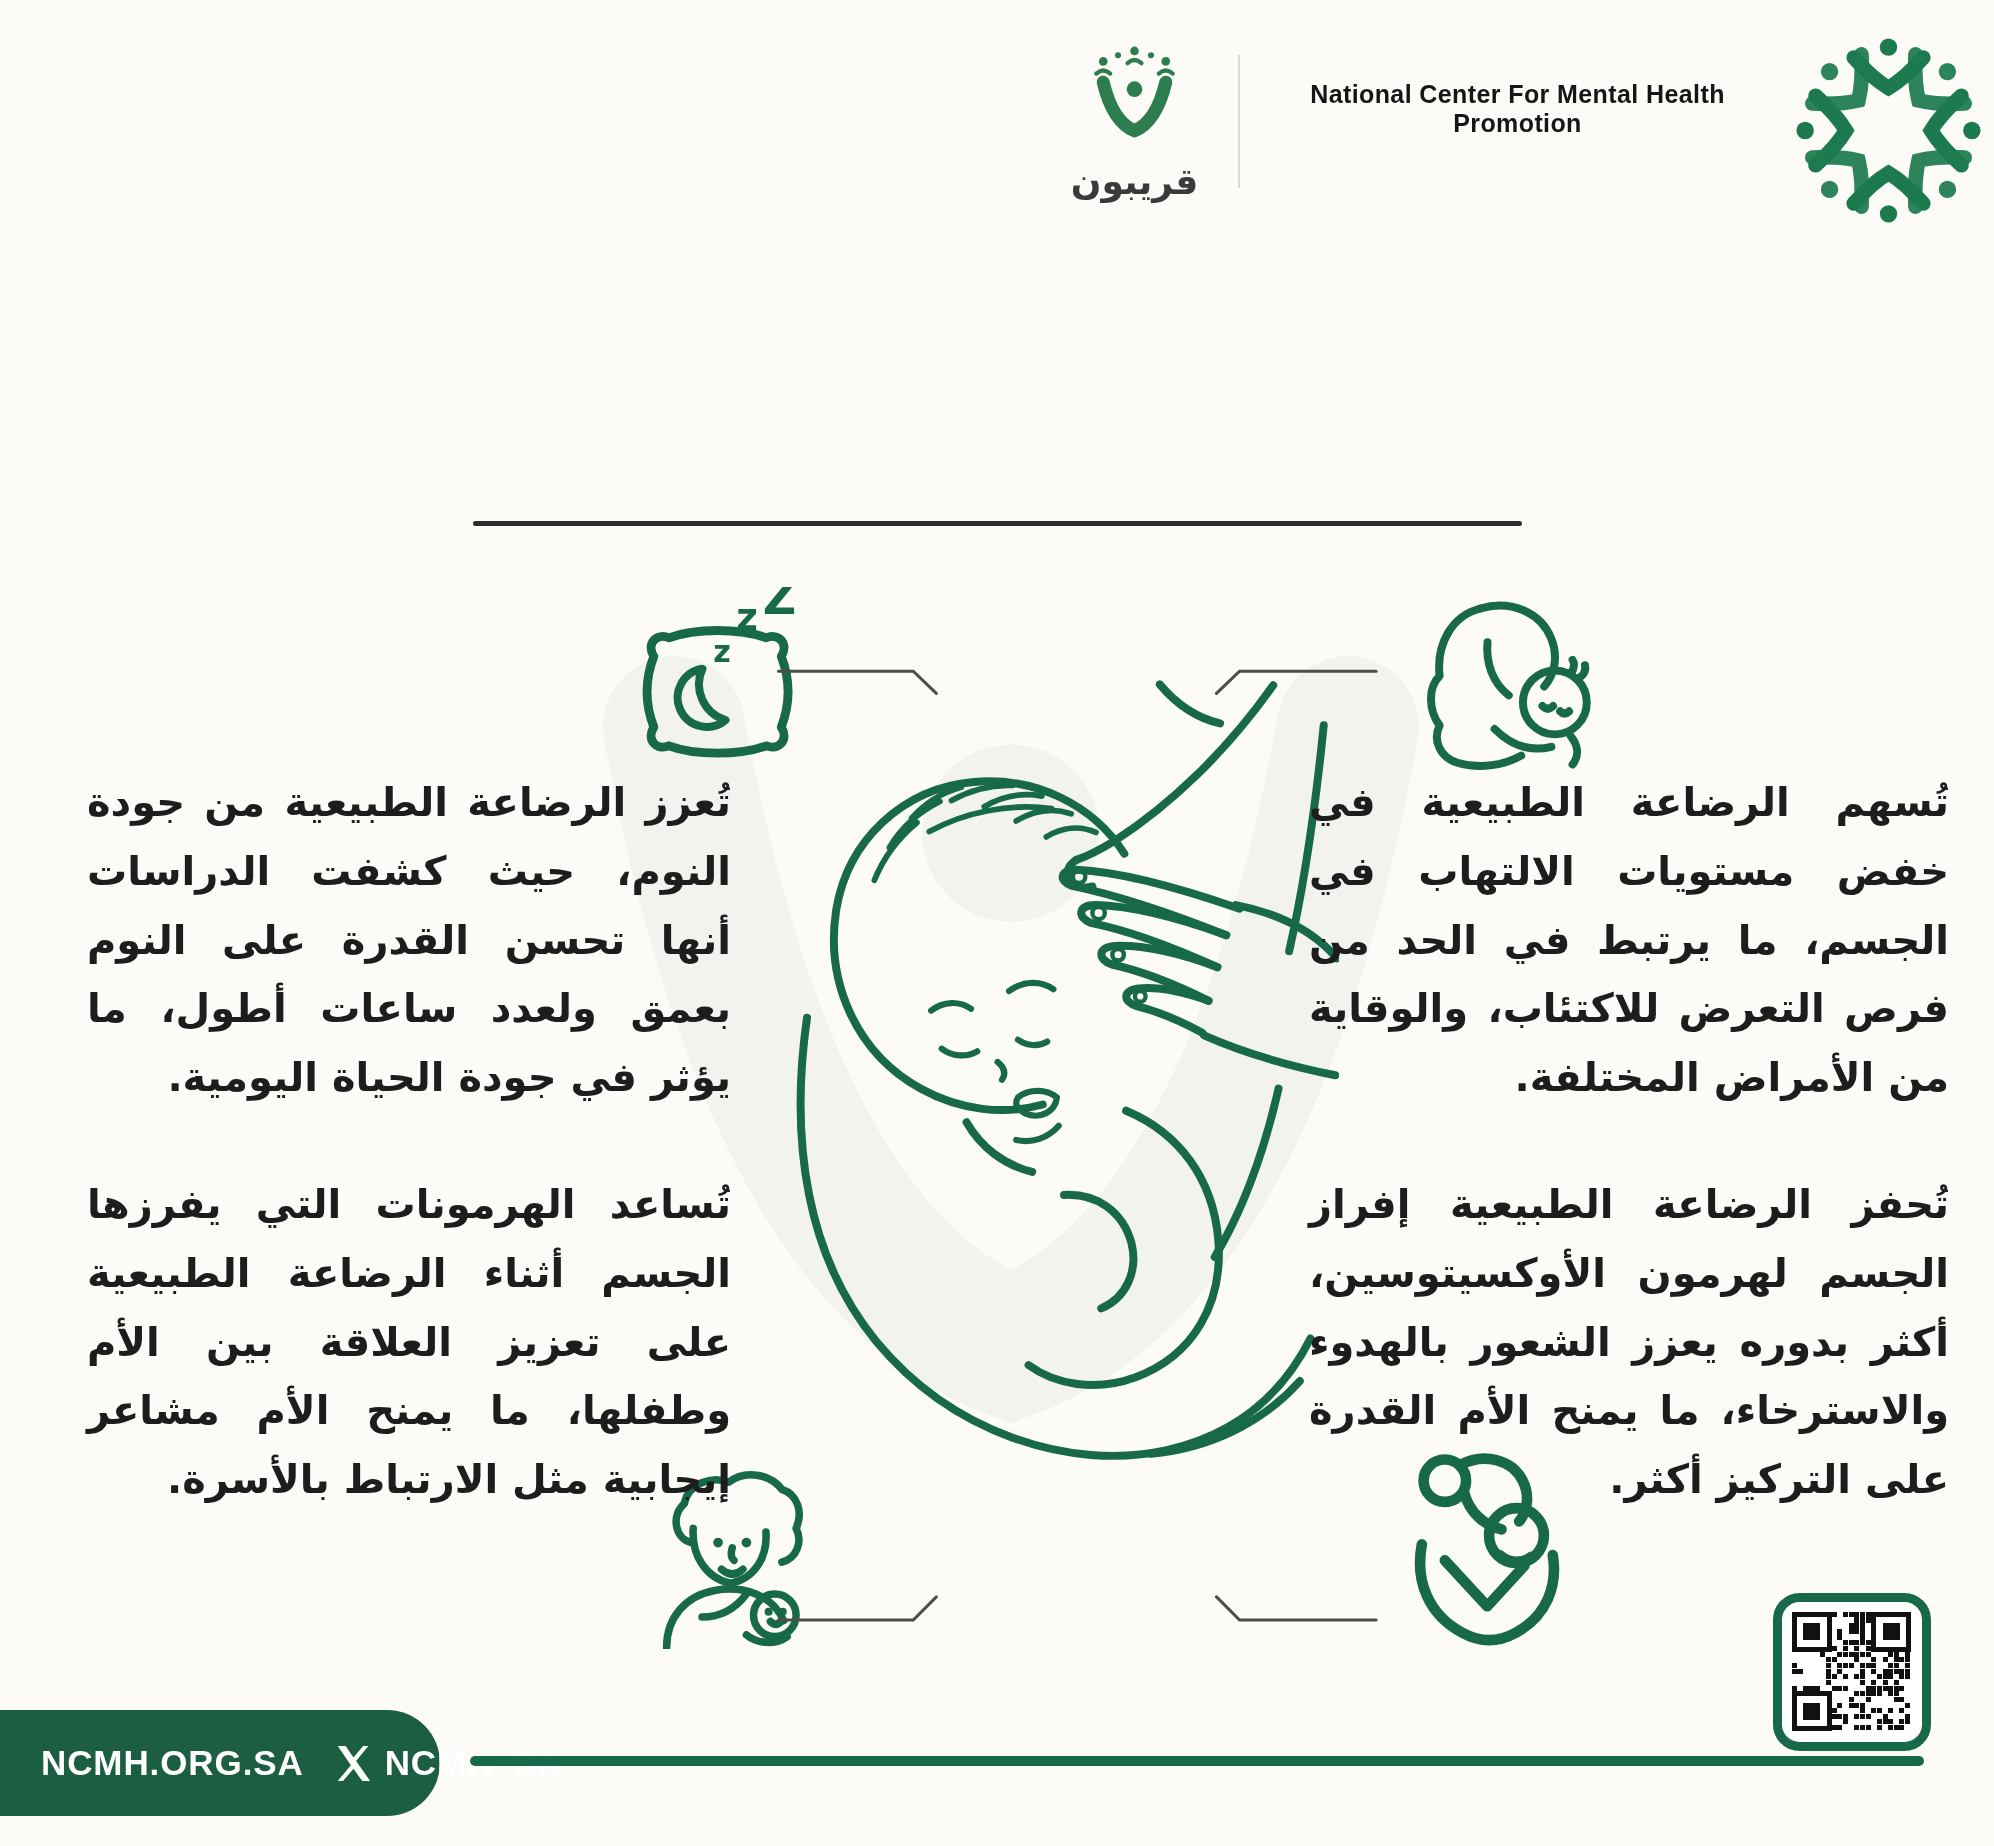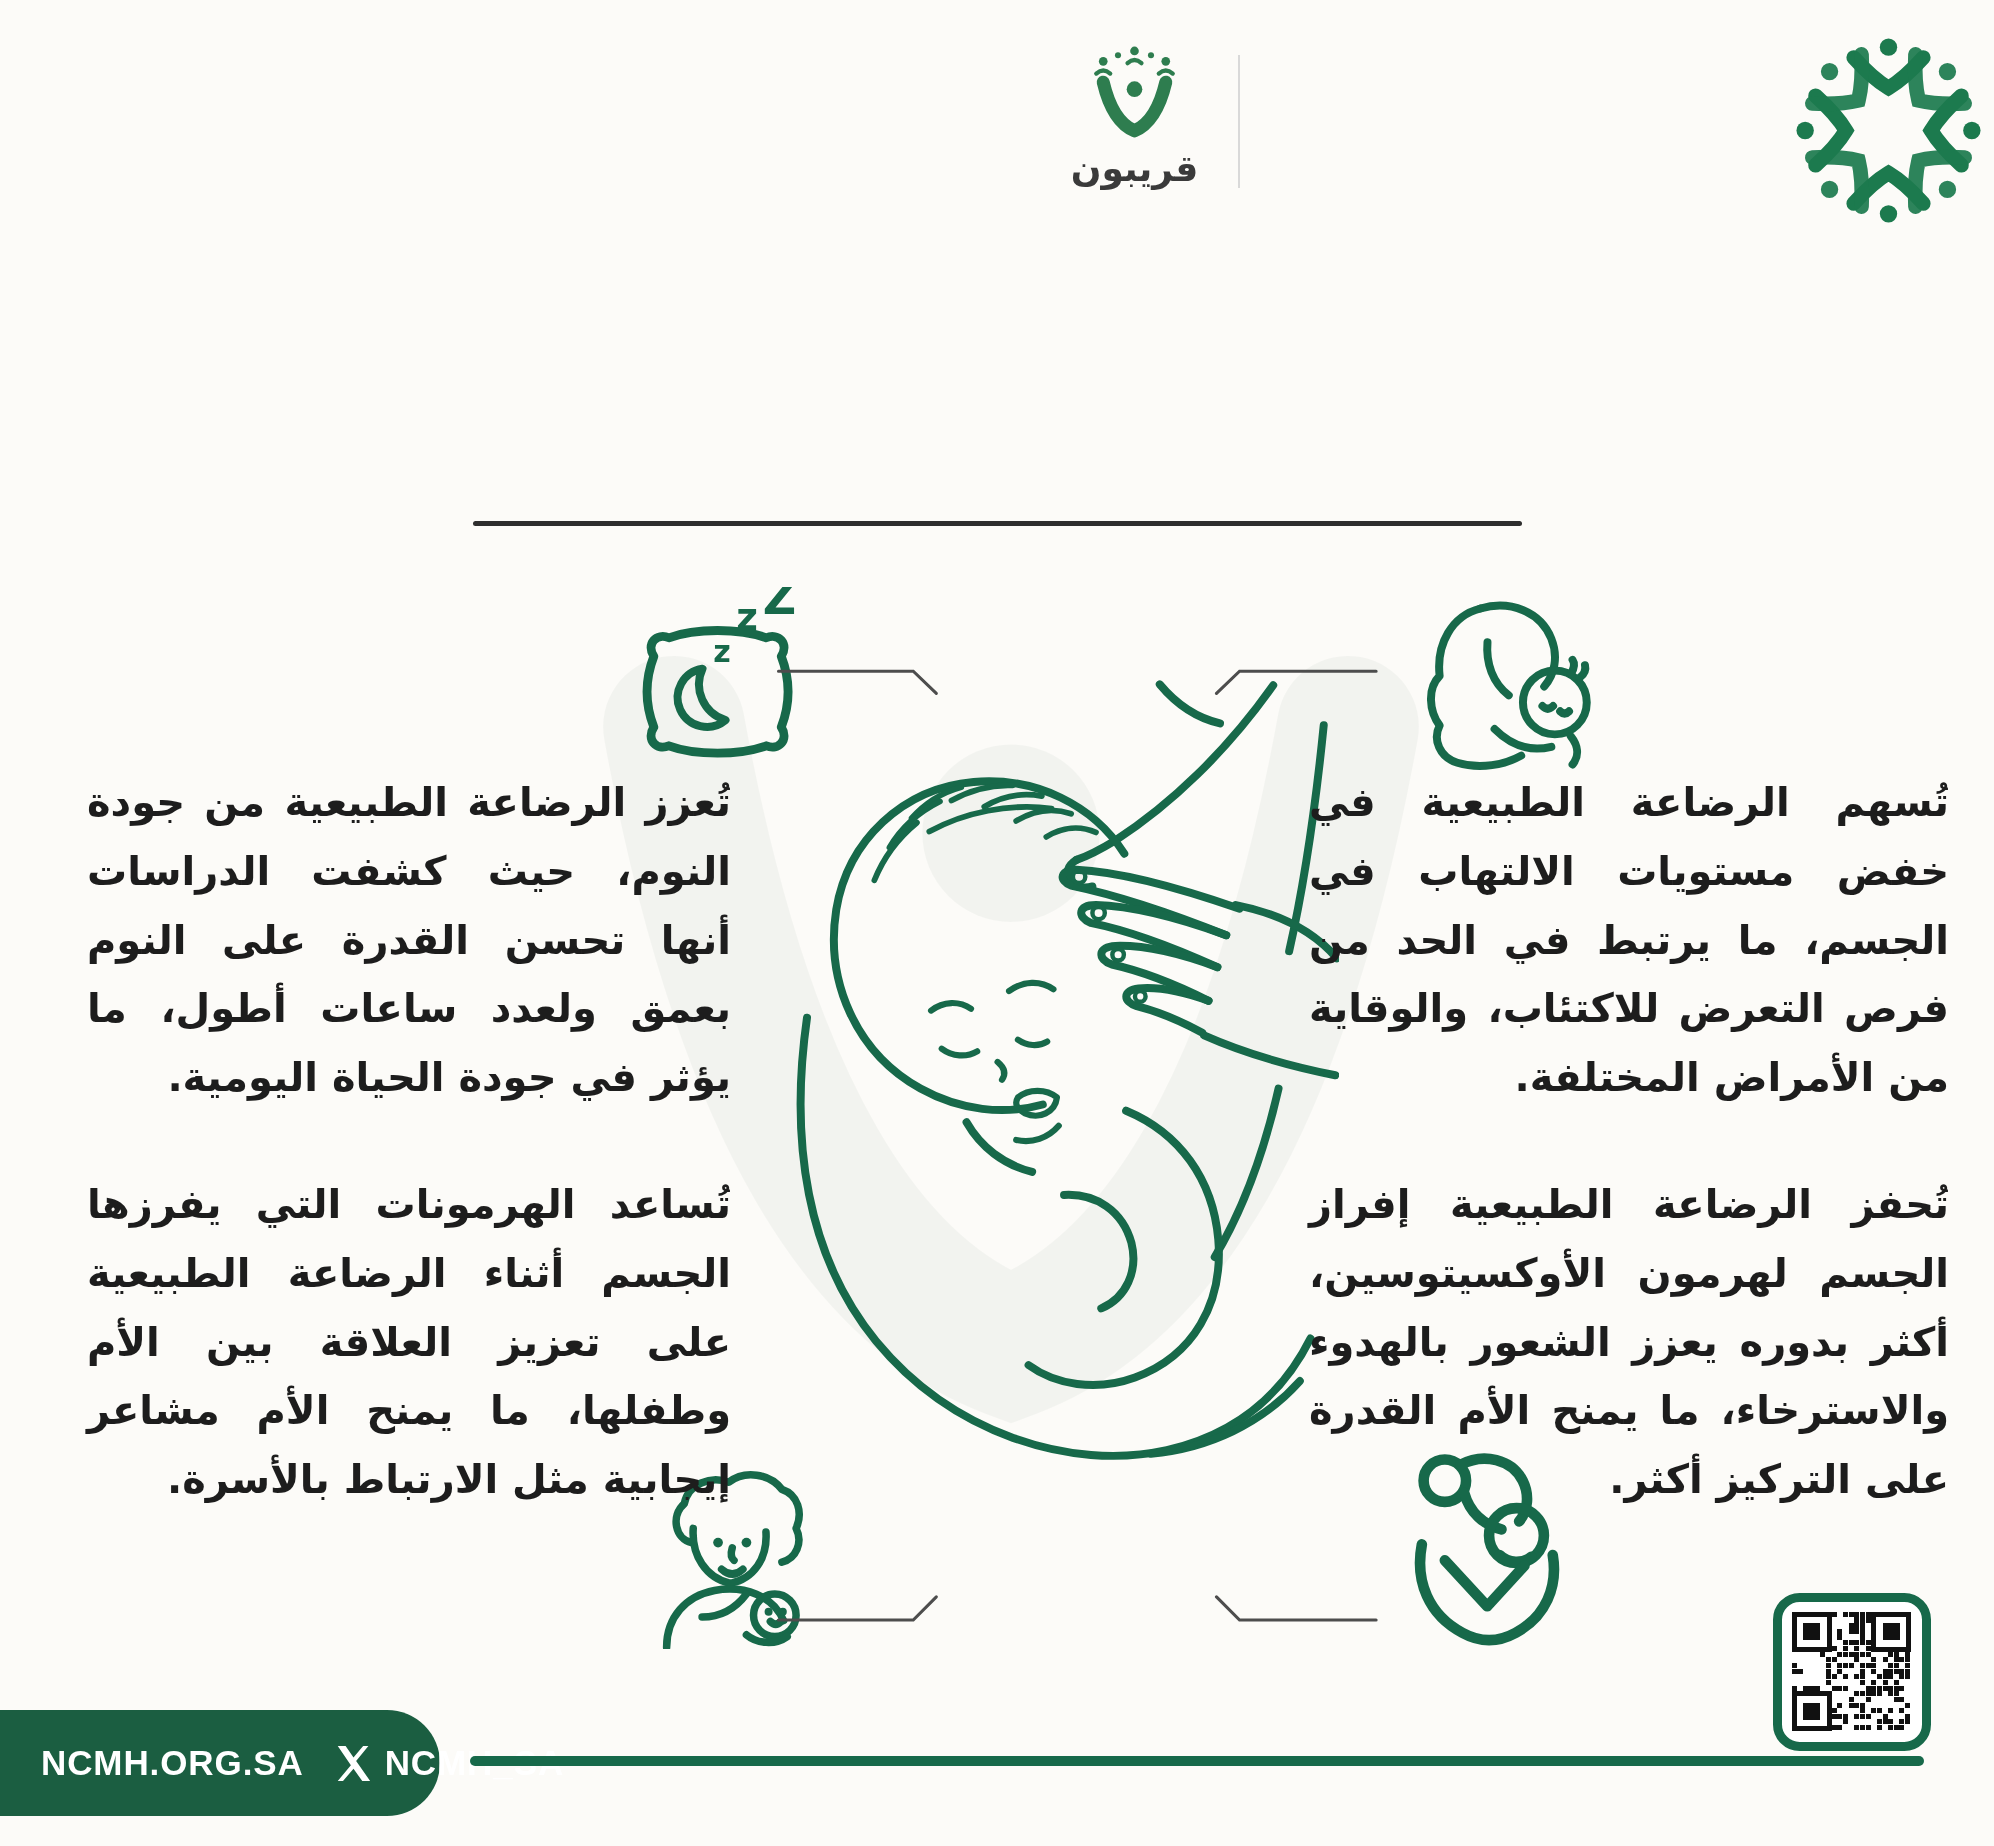--- a/index.html
+++ b/index.html
@@ -12,21 +12,21 @@
   *{margin:0;padding:0;box-sizing:border-box;}
   body{
     width:1995px;height:1847px;position:relative;overflow:hidden;
     background:#FCFBF8;
     font-family:"DejaVu Sans",sans-serif;
   }
   .abs{position:absolute;}
 
   
   .qareebon{left:1062px;top:44px;width:145px;text-align:center;}
-  .qareebon .lbl{margin-top:2px;font-size:36px;font-weight:700;color:#3A3A3A;direction:rtl;}
+  .qareebon .lbl{margin-top:15px;font-size:36px;font-weight:700;color:#3A3A3A;direction:rtl;}
   .hdr-divider{left:1238px;top:55px;width:1.8px;height:133px;background:#D9D9D9;}
   .wordmark{left:1263px;top:71px;width:509px;text-align:center;}
   .wordmark .ar{font-size:40px;font-weight:700;color:#1C1C1C;direction:rtl;line-height:1.25;}
   .wordmark .en{margin-top:8.9px;font-family:"Liberation Sans",sans-serif;font-size:25px;font-weight:700;color:#161616;letter-spacing:0.4px;}
   .ring-logo{left:1793px;top:35px;}
 
   
   .title{left:0;top:246px;width:1995px;text-align:center;color:var(--title-green);
          font-weight:800;font-size:86px;line-height:1.56;direction:rtl;}
   .title-underline{left:473px;top:521px;width:1049px;height:5.3px;background:#2E2E2E;border-radius:2.7px;}
@@ -89,20 +89,21 @@
       <circle cx="41" cy="13" r="3.5" fill="#2E7D4F" stroke="none"></circle>
       <circle cx="79" cy="13" r="3.5" fill="#2E7D4F" stroke="none"></circle>
     </g>
   </svg>
   <div class="lbl">قريبون</div>
 </div>
 
 <div class="abs hdr-divider"></div>
 
 <div class="abs wordmark">
+  <div class="en">National Center For Mental Health Promotion</div>
 </div>
 
 <svg class="abs ring-logo" width="191" height="191" viewBox="-110 -110 220 220">
   <defs>
     <g id="vmotif">
       <circle cx="0" cy="-96" r="10" fill="#1C7A4E"></circle>
       <path d="M-40 -84 C-22 -64 -10 -55 0 -49 C10 -55 22 -64 40 -84" stroke="#1C7A4E" stroke-width="17" fill="none" stroke-linecap="round"></path>
     </g>
   </defs>
   <use href="#vmotif"></use>

